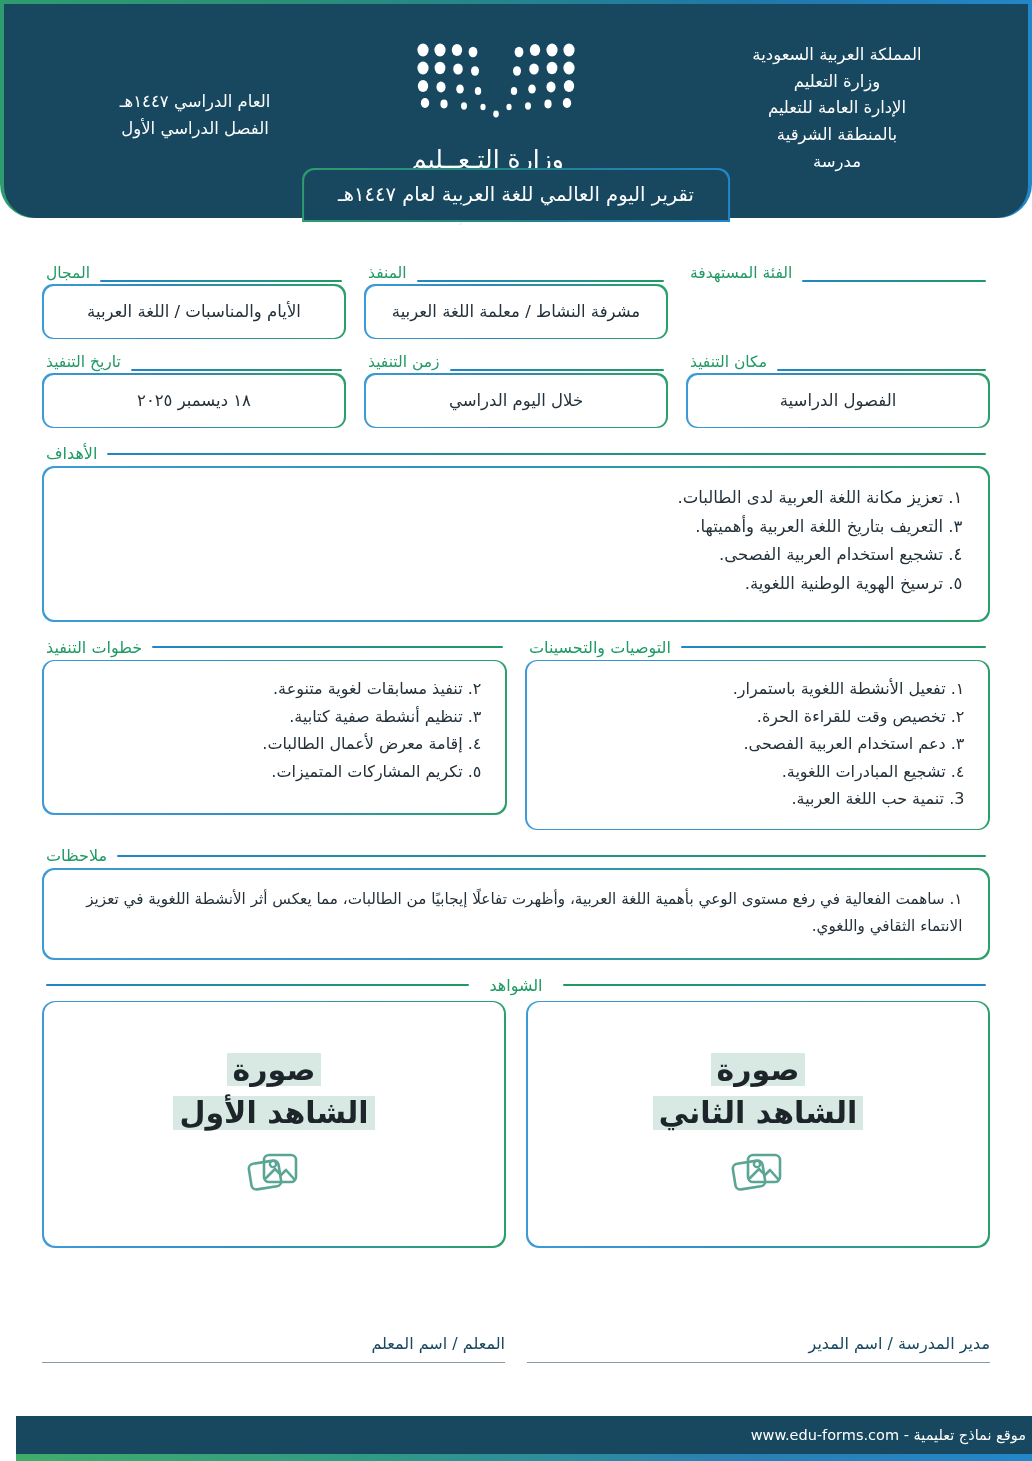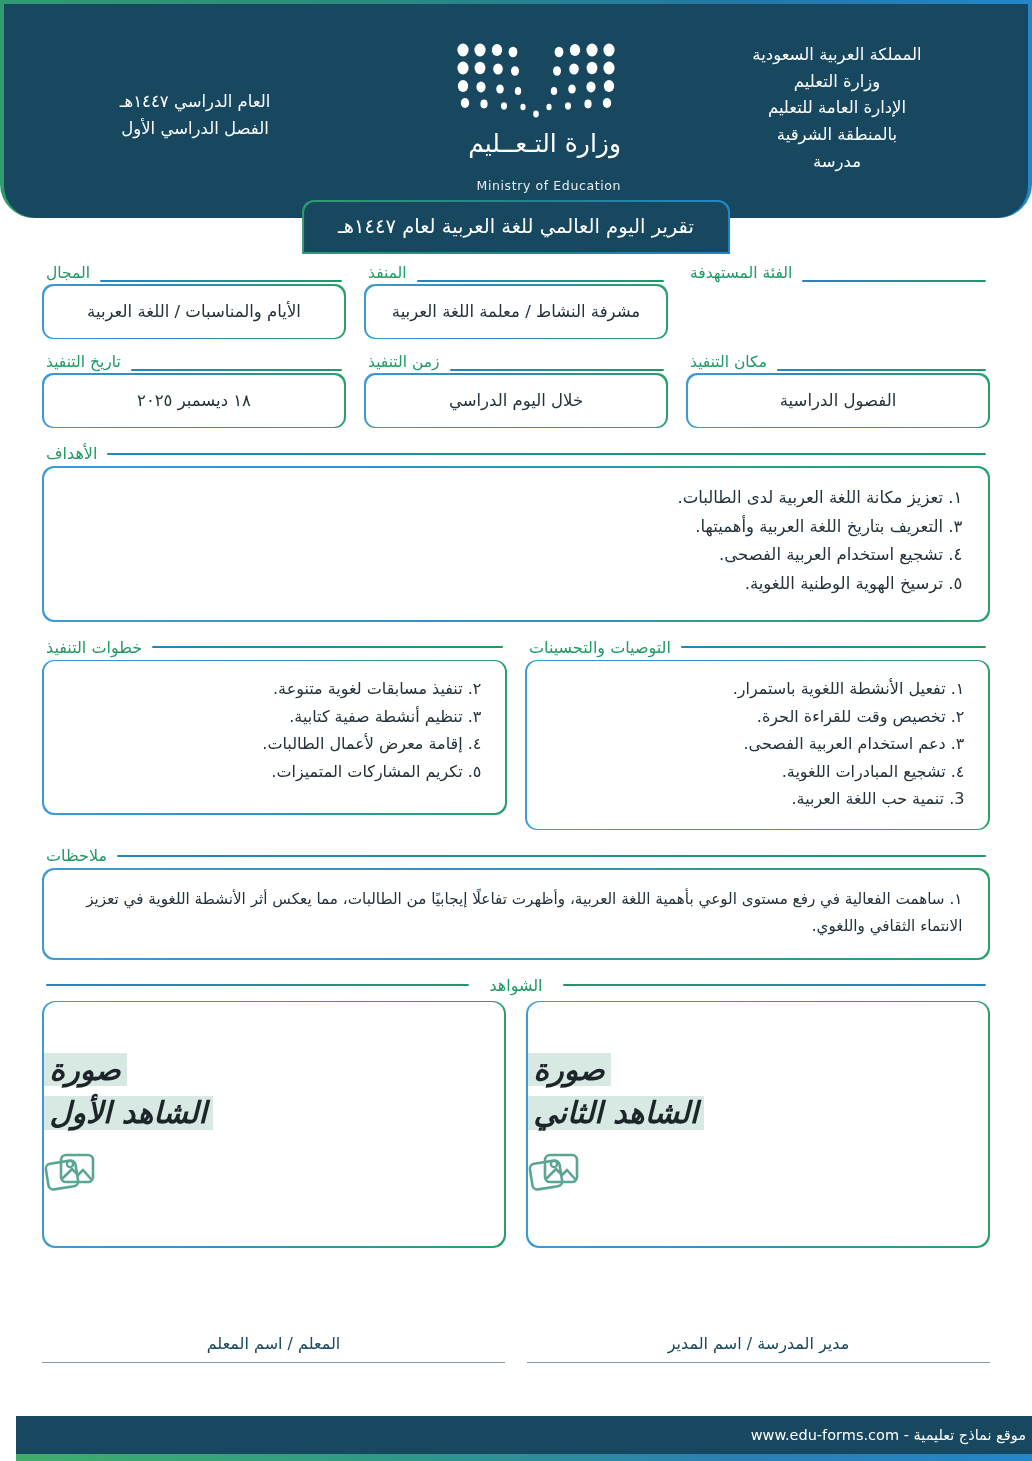--- a/index.html
+++ b/index.html
@@ -59,22 +59,23 @@
     width: 290px;
     padding-top: 55px;
   }
   .header-left div { white-space: nowrap; }
 
   
   .logo-block {
     width: 210px;
     display: flex;
     flex-direction: column;
-    align-items: flex-start;
+    align-items: flex-end;
     padding-top: 6px;
+    gap: 16px;
   }
   .logo-dots { width: 170px; height: 78px; }
   .logo-ar {
     color: #ffffff;
     font-size: 25px;
     letter-spacing: 1px;
     margin-top: 11px;
     font-weight: 400;
     white-space: nowrap;
   }
@@ -83,21 +84,21 @@
     font-size: 12.5px;
     letter-spacing: 0.6px;
     margin-top: 20px;
     direction: ltr;
     white-space: nowrap;
   }
 
   
   .title-badge-wrap {
     position: absolute;
-    top: 200px;
+    top: 168px;
     left: 50%;
     transform: translateX(-50%);
     padding: 2px;
     border-radius: 12px 12px 0 0;
     background: linear-gradient(90deg, #2e9c6e 0%, #24818f 55%, #2287c9 100%);
     z-index: 6;
   }
   .title-badge {
     background: #17485f;
     color: #ffffff;
@@ -248,25 +249,24 @@
     padding: 1.6px;
     border-radius: 13px;
     background: linear-gradient(270deg, #2ba06a 0%, #3292c6 60%, #3d9ad6 100%);
   }
   .photo-box {
     background: #ffffff;
     border-radius: 12px;
     height: 244px;
     display: flex;
     flex-direction: column;
-    align-items: flex-end;
+    align-items: center;
     justify-content: center;
     gap: 4px;
     position: relative;
-    font-style: italic;
   }
   .ph-line {
     font-size: 30px;
     font-weight: bold;
     color: #1d252b;
     background: #d7e9e2;
     line-height: 1.12;
     padding: 0 6px;
     display: inline-block;
   }
@@ -279,20 +279,21 @@
     gap: 22px;
     padding: 0 42px;
     margin-top: 86px;
   }
   .sig { flex: 1; text-align: center; }
   .sig-label {
     font-size: 16px;
     color: #17485f;
     margin-bottom: 9px;
     white-space: nowrap;
+    text-align: right;
   }
   .sig-line {
     height: 1.6px;
     background: #8a9aa4;
     width: 100%;
   }
 
   
   .footer {
     position: absolute;

